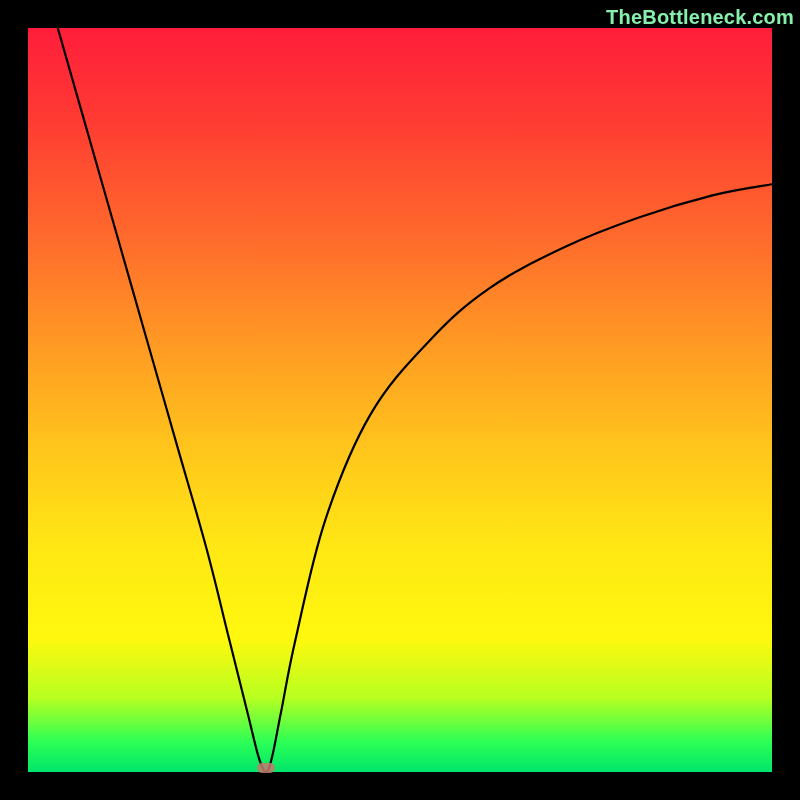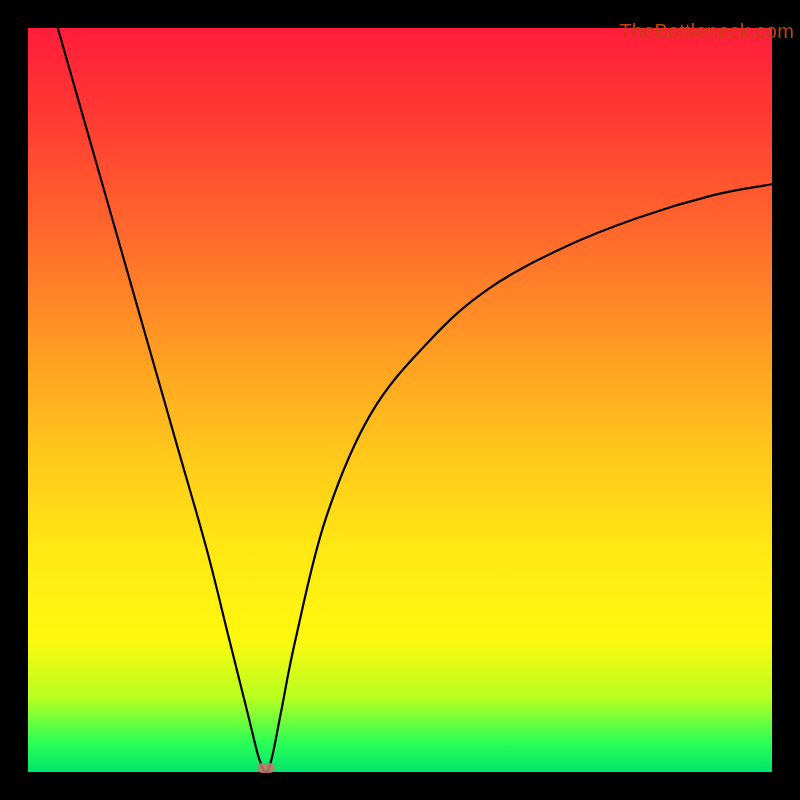--- a/index.html
+++ b/index.html
@@ -48,24 +48,24 @@
     width: 18px;
     height: 10px;
     border-radius: 5px;
     background: #c47a6f;
     opacity: 0.85;
     transform: translate(-50%, -50%);
   }
   .watermark {
     position: absolute;
     right: 6px;
-    top: 20px;
-    color: #c2410c;
+    top: 6px;
+    color: #86efac;
     font-size: 20px;
-    font-weight: 400;
+    font-weight: 700;
     letter-spacing: 0.2px;
   }
 </style>
 </head>
 <body>
 
 <div class="frame">
 
   <div class="plot-area">
 

